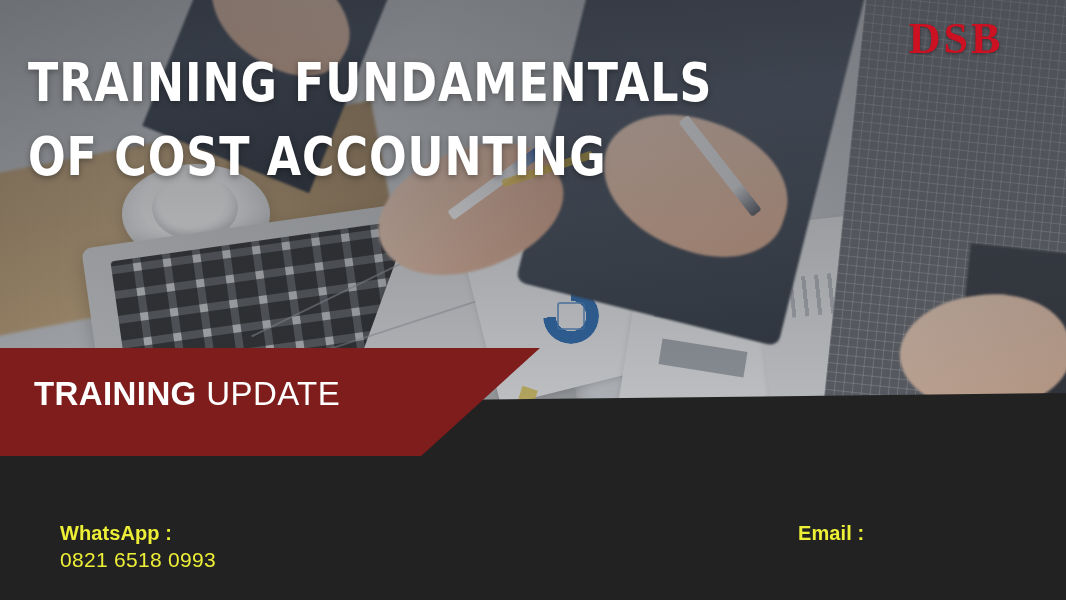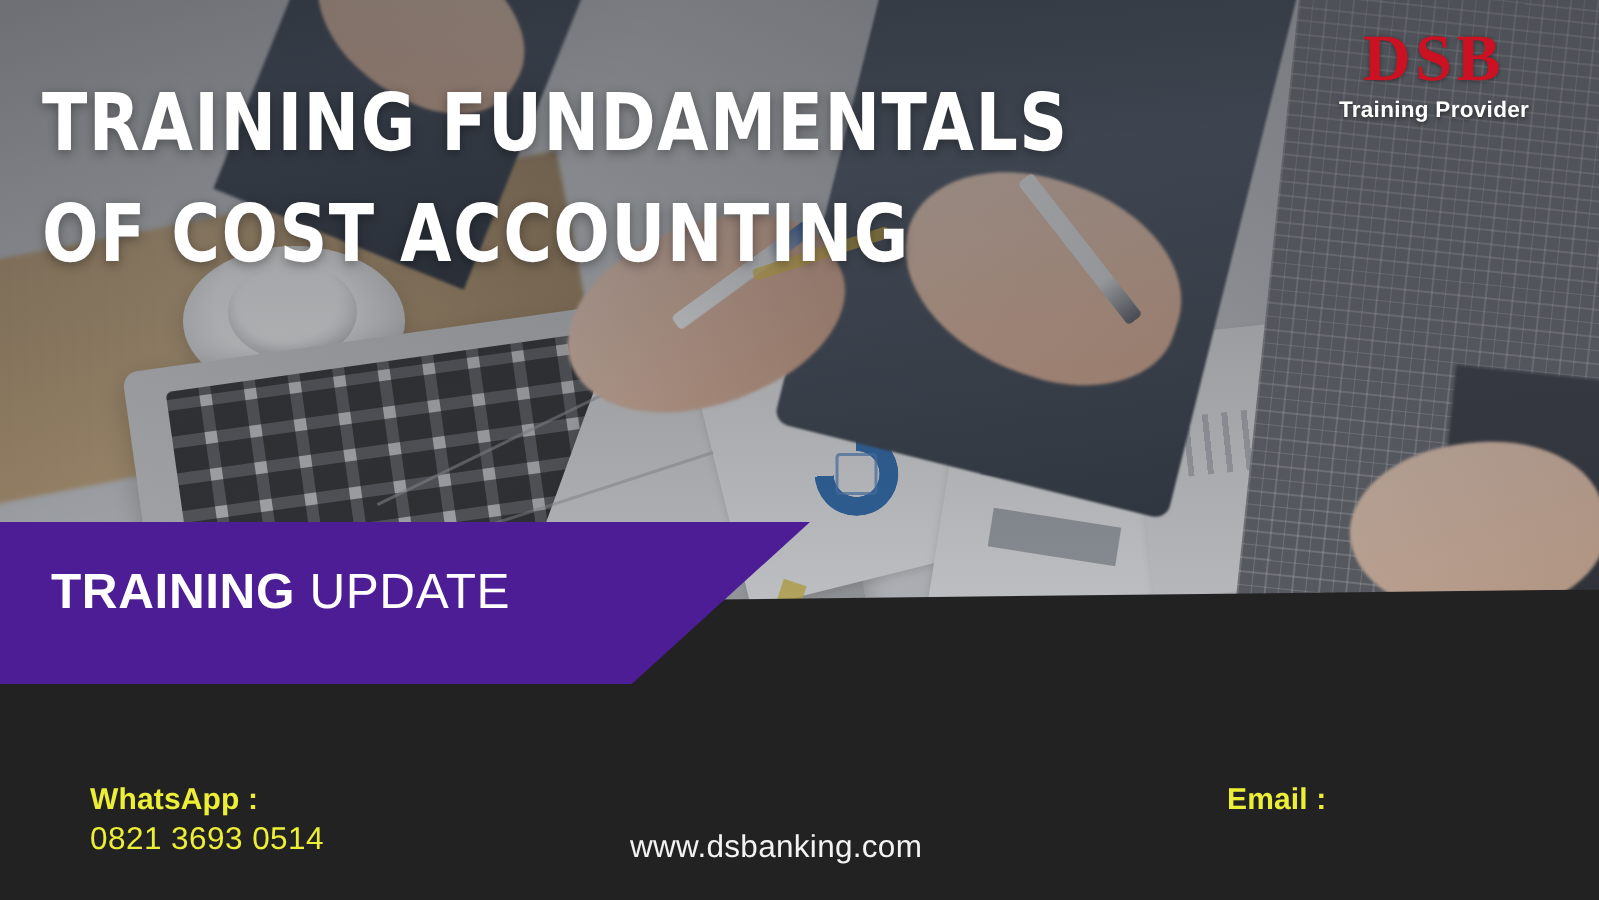--- a/index.html
+++ b/index.html
@@ -206,21 +206,21 @@
   .footer {
     position:absolute; left:0; top:0; width:1066px; height:600px;
     background:#222222;
     clip-path:polygon(0 405px, 1066px 393px, 1066px 600px, 0 600px);
   }
 
   
   .banner {
     position:absolute; left:0; top:348px;
     width:540px; height:108px;
-    background:#4c1d95;
+    background:#7f1d1d;
     clip-path:polygon(0 0, 100% 0, 78% 100%, 0 100%);
   }
   .banner-text {
     position:absolute; left:34px; top:28px;
     font-size:33px;
     line-height:36px;
     color:#ffffff;
     letter-spacing:.4px;
     white-space:nowrap;
   }
@@ -241,21 +241,21 @@
   }
   .contact-value {
     color:#edee36;
     font-size:21px;
     font-weight:normal;
     letter-spacing:.3px;
     line-height:28px;
     white-space:nowrap;
   }
   #whatsapp-block { left:60px; top:505px; }
-  #email-block    { left:798px; top:505px;margin-left:20px; }
+  #email-block    { left:798px; top:505px; }
 
   .website {
     position:absolute; left:420px; top:537px;
     color:#f2f2f2;
     font-size:21px;
     font-weight:normal;
     letter-spacing:.2px;
     white-space:nowrap;
   }
 </style>
@@ -295,39 +295,37 @@
     <div class="pen ph-pen1"></div>
     <div class="pen ph-pen2"></div>
     <div class="pen ph-pen3"></div>
     <div class="ph-overlay"></div>
   </div>
 
   <h1 class="headline">Training Fundamentals of Cost Accounting</h1>
 
   <div class="logo">
     <div class="logo-mark">DSB</div>
-    <div class="logo-sub">Training Provider</div>
   </div>
 
   <div class="footer"></div>
 
   <div class="banner">
     <div class="banner-text">
       <span class="b-strong">TRAINING</span><span class="b-light"> UPDATE</span>
     </div>
   </div>
 
   <div class="contacts">
 
     <div class="contact-block" id="whatsapp-block">
       <div class="contact-label">WhatsApp :</div>
-      <div class="contact-value">0821 3693 0514</div>
+      <div class="contact-value">0821 6518 0993</div>
     </div>
 
-    <div class="website">www.dsbanking.com</div>
 
     <div class="contact-block" id="email-block">
       <div class="contact-label">Email :</div>
     </div>
 
   </div>
 
 </div>
 
 </body></html>

